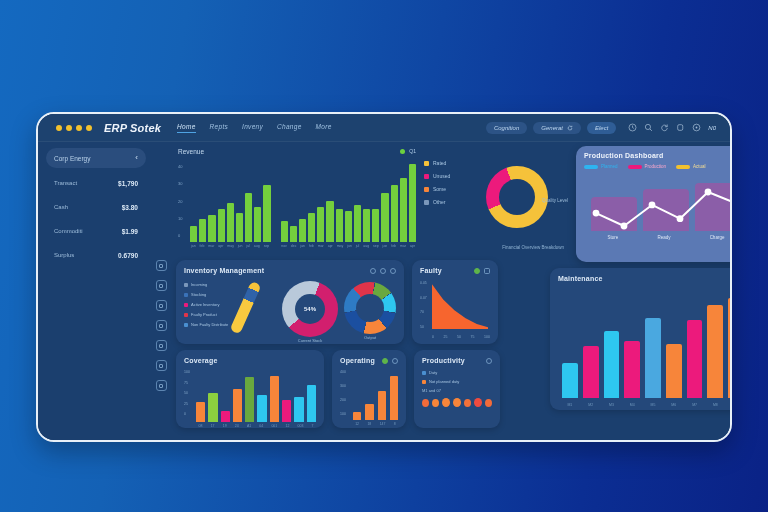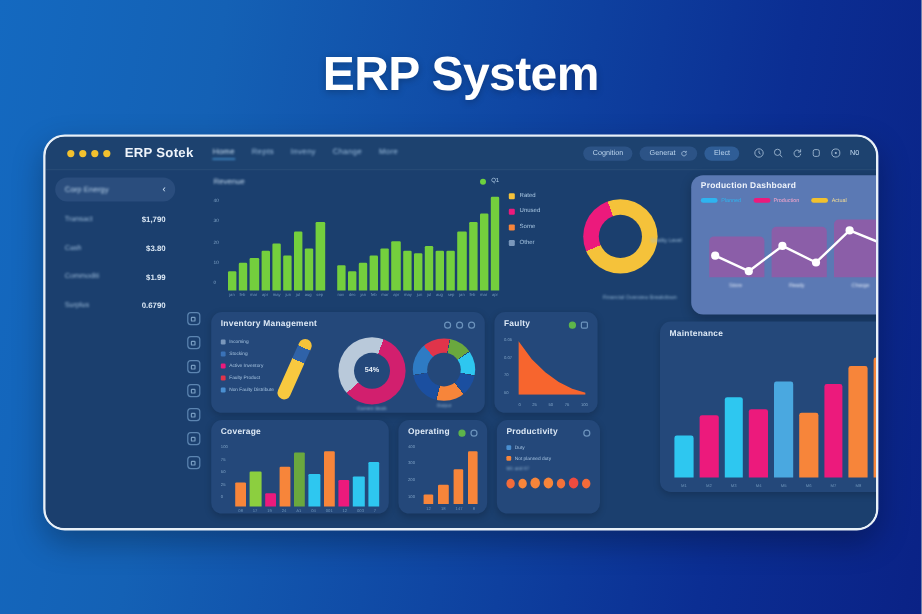--- a/index.html
+++ b/index.html
@@ -38,20 +38,21 @@
   }
 
   
   #topbar {
     position: relative;
     height: 28px;
     background: #1d426f;
     display: flex; align-items: center;
     padding: 0 10px;
     border-bottom: 1px solid rgba(255,255,255,.06);
+    font-style: italic;
   }
   .dots { display: flex; gap: 4px; margin-right: 12px; margin-left: 8px; }
   .dot { width: 6px; height: 6px; border-radius: 50%; background: #f2c12e; }
   #brand {
     color: #eef4fb; font-size: 11px; font-weight: bold;
     letter-spacing: .2px; margin-right: 16px;
     filter: blur(.25px);
   }
   .navlist { display: flex; gap: 14px; align-items: center; }
   .navitem {
@@ -239,21 +240,20 @@
   .pv-legend .tx { color: #a7c5e2; font-size: 4px; filter: blur(.65px); }
   .pv-sub { color: #9dbeda; font-size: 4px; filter: blur(.7px); margin-top: 4px; }
   .pv-dots { display: flex; gap: 3px; margin-top: 5px; align-items: center; }
   .pv-dot { width: 8px; height: 8px; border-radius: 50%; }
 </style>
 </head>
 <body>
 
 <div id="stage">
 
-  <div id="page-title">ERP System</div>
 
   <div id="dash">
 
     <div id="topbar">
       <div class="dots">
         <span class="dot"></span>
         <span class="dot"></span>
         <span class="dot"></span>
         <span class="dot"></span>
       </div>

